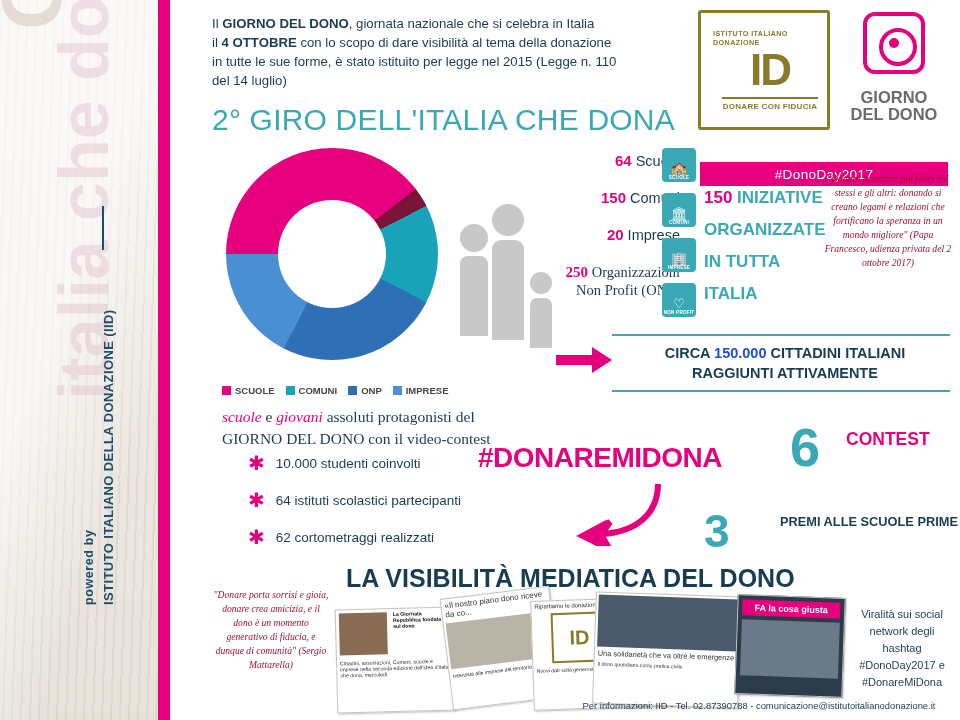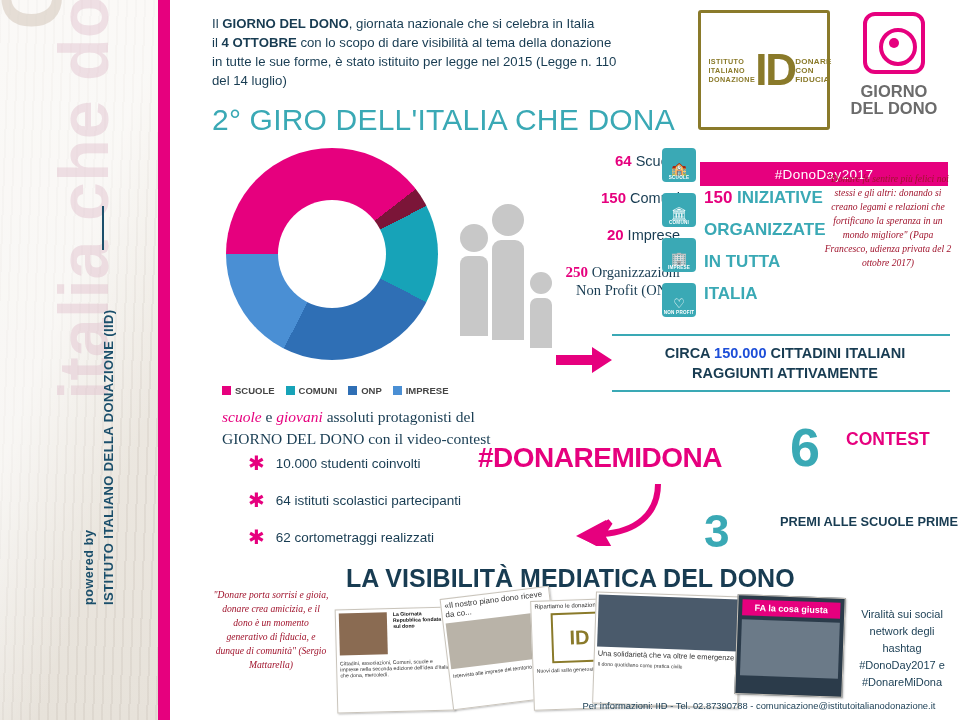--- a/index.html
+++ b/index.html
@@ -63,21 +63,21 @@
   #intro {
     position: absolute; left: 212px; top: 14px; width: 480px;
     font-size: 13.2px; line-height: 19px; color: #183c52;
   }
   #intro b { color: #183c52; }
 
   
   #logo-iid {
     position: absolute; left: 698px; top: 10px; width: 132px; height: 120px;
     border: 3px solid #8a7a2a; border-radius: 3px; background: #fff;
-    display: flex; flex-direction: row; align-items: center; justify-content: center; padding-left: 12px;
+    display: flex; flex-direction: column; align-items: center; justify-content: center; padding-left: 12px;
   }
   #logo-iid .ring-text-top, #logo-iid .ring-text-bot {
     font-size: 7.2px; font-weight: bold; color: #8a7a2a; letter-spacing: .4px;
   }
   #logo-iid .id-mark {
     font-size: 44px; font-weight: bold; color: #8a7a2a; line-height: 46px;
     letter-spacing: -2px;
   }
   #logo-iid .id-rule { width: 96px; height: 2px; background: #8a7a2a; margin: 4px 0 3px; }
   #logo-iid .tagline { font-size: 8px; font-weight: bold; color: #8a7a2a; letter-spacing: .3px; }
@@ -91,21 +91,21 @@
     margin-top: 2px; position: relative;
   }
   #gdd-mark::before {
     content: ""; position: absolute; left: 12px; top: 12px; width: 30px; height: 30px;
     border: 4px solid #e6007e; border-radius: 50%;
   }
   #gdd-mark::after {
     content: ""; position: absolute; left: 22px; top: 22px; width: 10px; height: 10px;
     background: #e6007e; border-radius: 50%;
   }
-  #gdd-words { margin-top: 9px; text-align: center; }
+  #gdd-words { margin-top: 15px; text-align: center; }
   #gdd-words div { font-size: 16.5px; font-weight: bold; color: #6b6b6b; line-height: 17px; }
   #hashtag-bar {
     position: absolute; left: 700px; top: 134px; width: 248px; height: 24px;
     background: #e6007e; color: #fff; font-size: 13.5px; font-weight: normal;
     display: flex; align-items: center; justify-content: center; letter-spacing: .4px; margin-top: 28px;
   }
 
   
   #giro-title {
     position: absolute; left: 212px; top: 103px;

